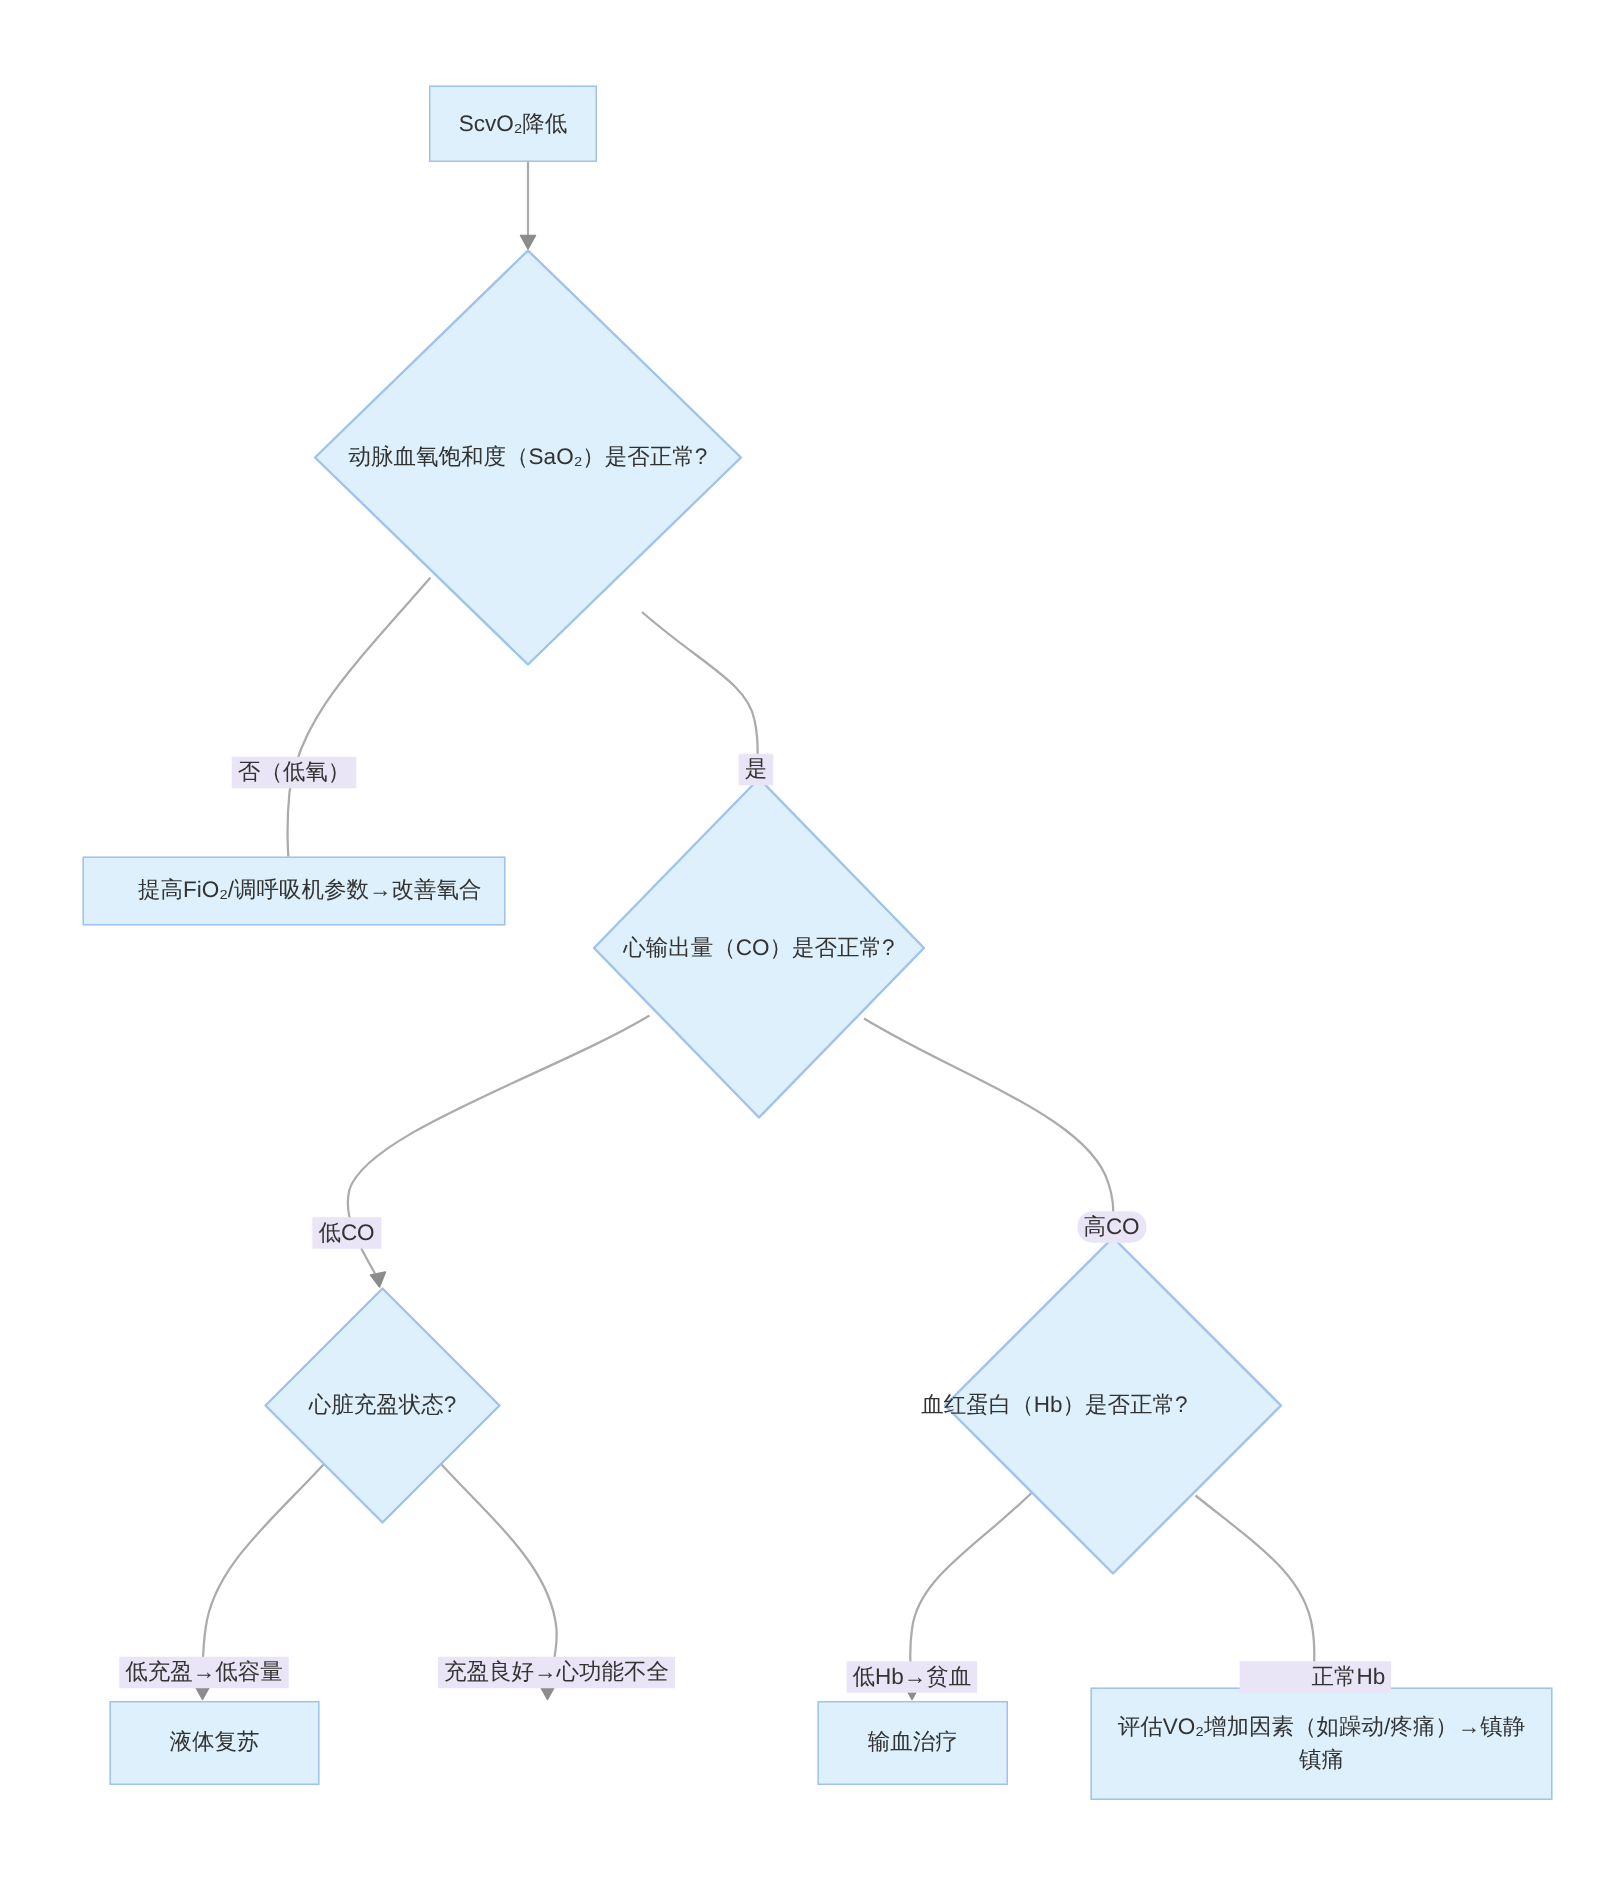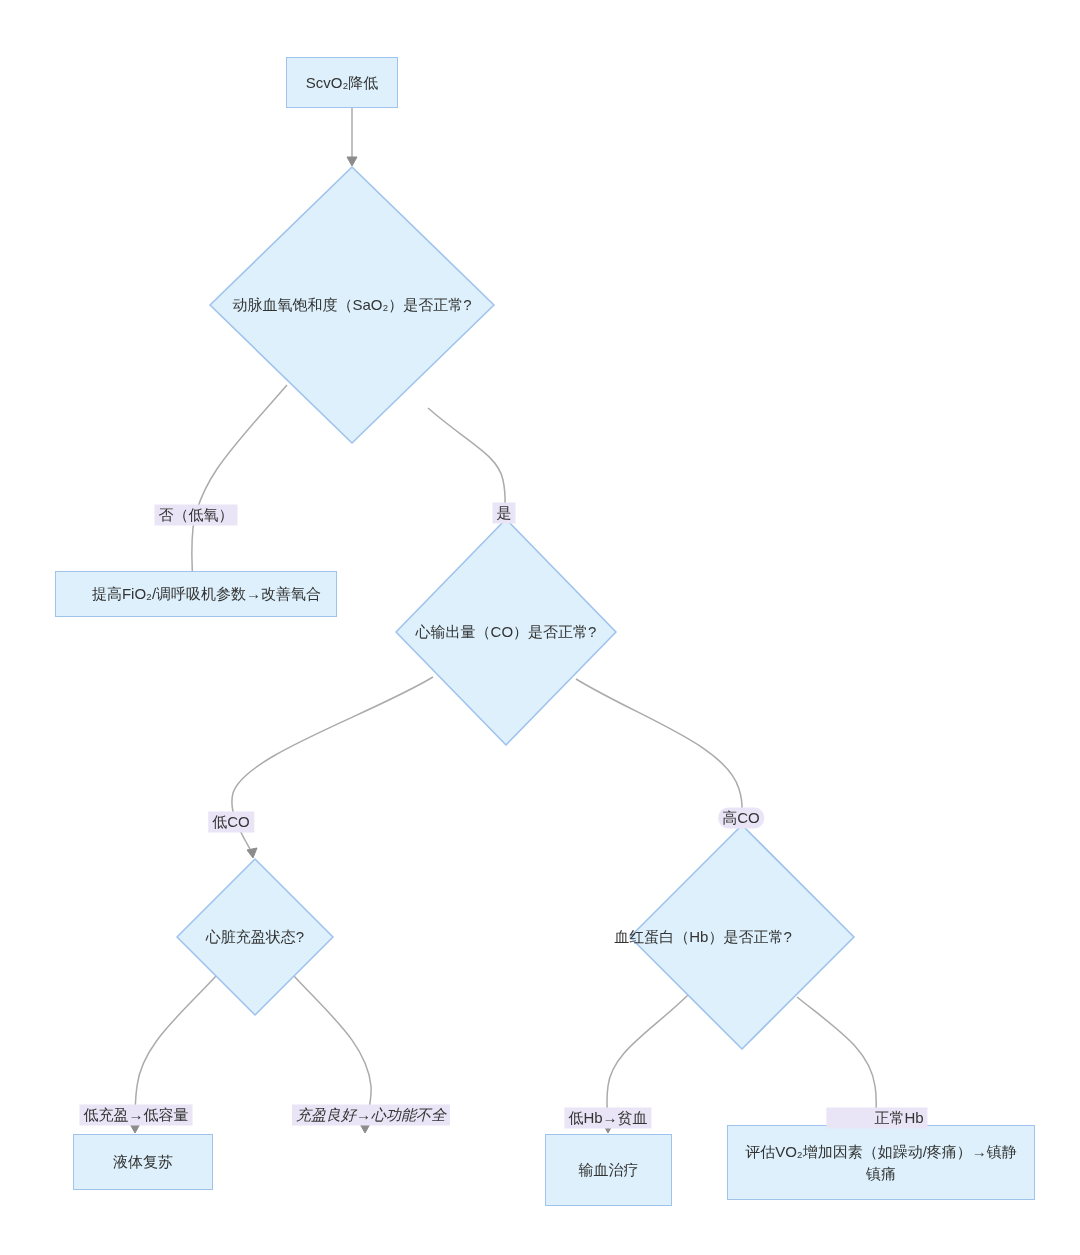--- a/index.html
+++ b/index.html
@@ -108,31 +108,31 @@
     <polygon class="diamond" points="742,825 854,937 742,1049 630,937"></polygon>
   </svg>
 
   <div class="node-rect" style="left:286px; top:57px; width:112px; height:51px;">ScvO₂降低</div>
 
   <div class="node-rect" style="left:55px; top:571px; width:282px; height:46px;padding-left:31px;">提高FiO₂/调呼吸机参数→改善氧合</div>
 
   <div class="node-rect" style="left:73px; top:1134px; width:140px; height:56px;">液体复苏</div>
 
 
-  <div class="node-rect" style="left:545px; top:1134px; width:127px; height:72px;">输血治疗</div>
+  <div class="node-rect" style="left:545px; top:1134px; width:127px; height:56px;">输血治疗</div>
 
   <div class="node-rect" style="left:727px; top:1125px; width:308px; height:75px;">评估VO₂增加因素（如躁动/疼痛）→镇静镇痛</div>
 
   <div class="diamond-label" style="left:352px; top:305px;">动脉血氧饱和度（SaO₂）是否正常?</div>
   <div class="diamond-label" style="left:506px; top:632px;">心输出量（CO）是否正常?</div>
   <div class="diamond-label" style="left:255px; top:937px;">心脏充盈状态?</div>
   <div class="diamond-label" style="left:703px; top:937px;">血红蛋白（Hb）是否正常?</div>
 
   <div class="edge-label" style="left:196px; top:483px;">否（低氧）</div>
   <div class="edge-label" style="left:504px; top:481px;">是</div>
   <div class="edge-label" style="left:231px; top:790px;">低CO</div>
   <div class="edge-label" style="left:741px; top:786px;border-radius:10px;">高CO</div>
   <div class="edge-label" style="left:136px; top:1083px;">低充盈→低容量</div>
-  <div class="edge-label" style="left:371px; top:1083px;font-style:italic;">充盈良好→心功能不全</div>
+  <div class="edge-label" style="left:371px; top:1083px;">充盈良好→心功能不全</div>
   <div class="edge-label" style="left:608px; top:1086px;">低Hb→贫血</div>
   <div class="edge-label" style="left:877px; top:1086px;padding-left:48px;">正常Hb</div>
 
 </div>
 
 </body></html>

